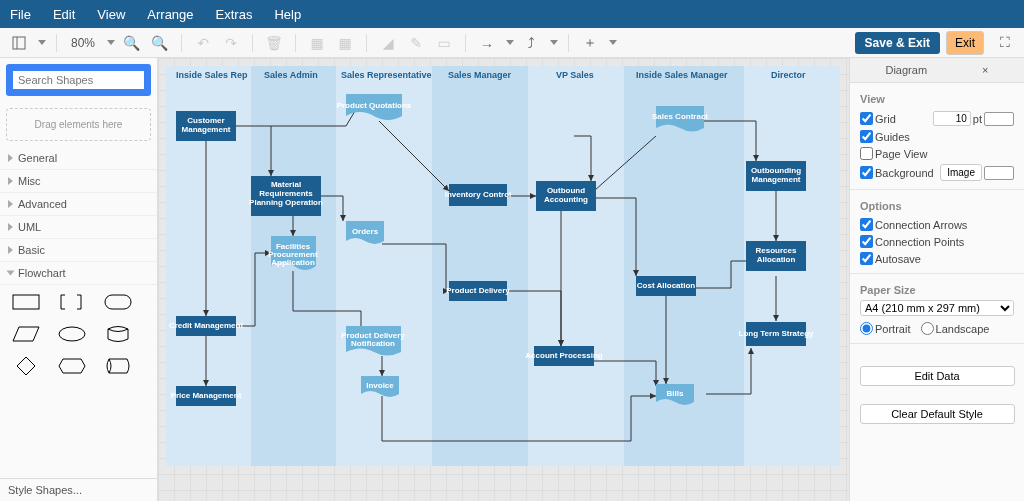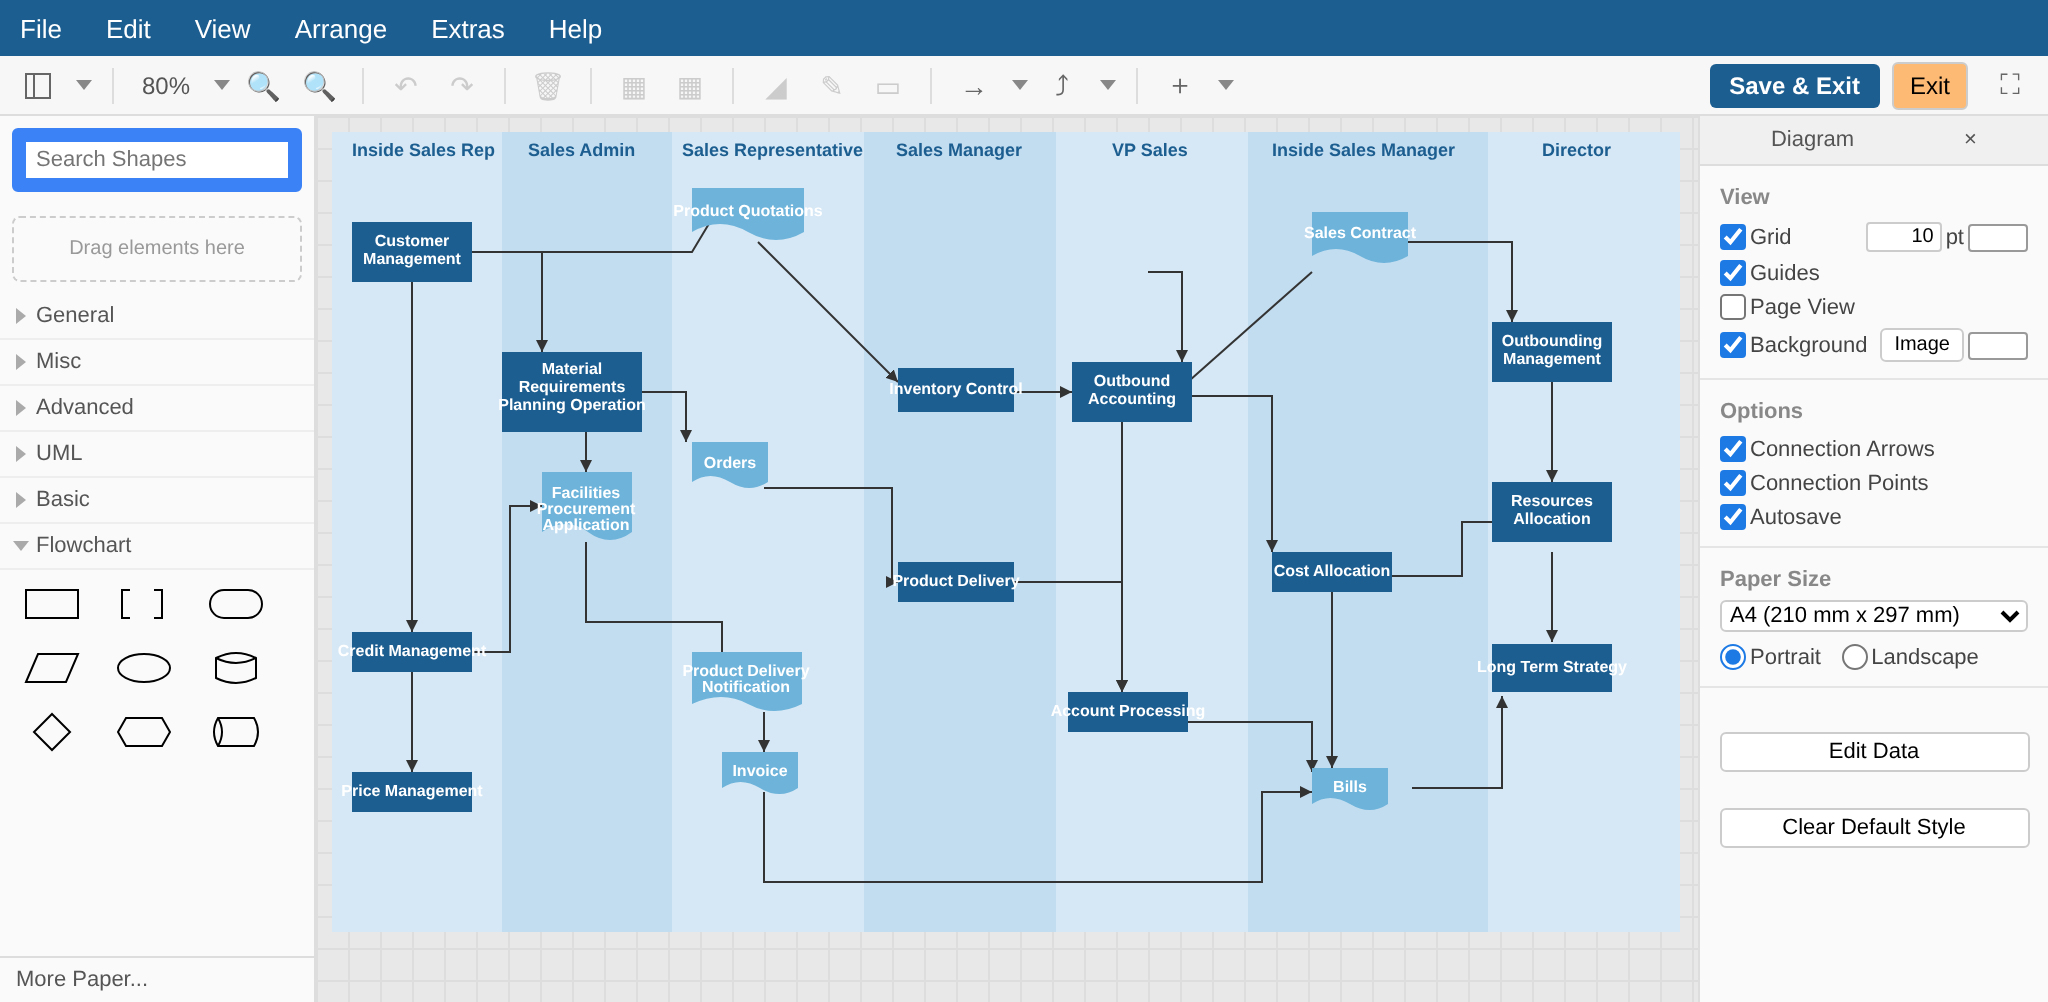--- a/index.html
+++ b/index.html
@@ -150,21 +150,21 @@
           <svg width="30" height="18">
             <path d="M6 2 L24 2 L28 9 L24 16 L6 16 L2 9 Z"></path>
           </svg>
         </div>
       <div class="shape-ic">
           <svg width="30" height="18">
             <path d="M6 2 Q2 9 6 16 L24 16 Q28 9 24 2 Z M6 2 Q10 9 6 16"></path>
           </svg>
         </div>
     </div>
-    <div class="more-shapes">More Paper...</div>
+    <div class="more-shapes">Style Shapes...</div>
   </div>
 
   <div class="canvas-wrap">
     <svg class="canvas-svg" width="676" height="420">
 
       <g>
         <rect x="0" y="0" width="85" height="400" fill="#d6e8f5"></rect>
           <rect x="85" y="0" width="85" height="400" fill="#c3ddf0"></rect>
         <rect x="170" y="0" width="96" height="400" fill="#d6e8f5"></rect>
           <rect x="266" y="0" width="96" height="400" fill="#c3ddf0"></rect>

